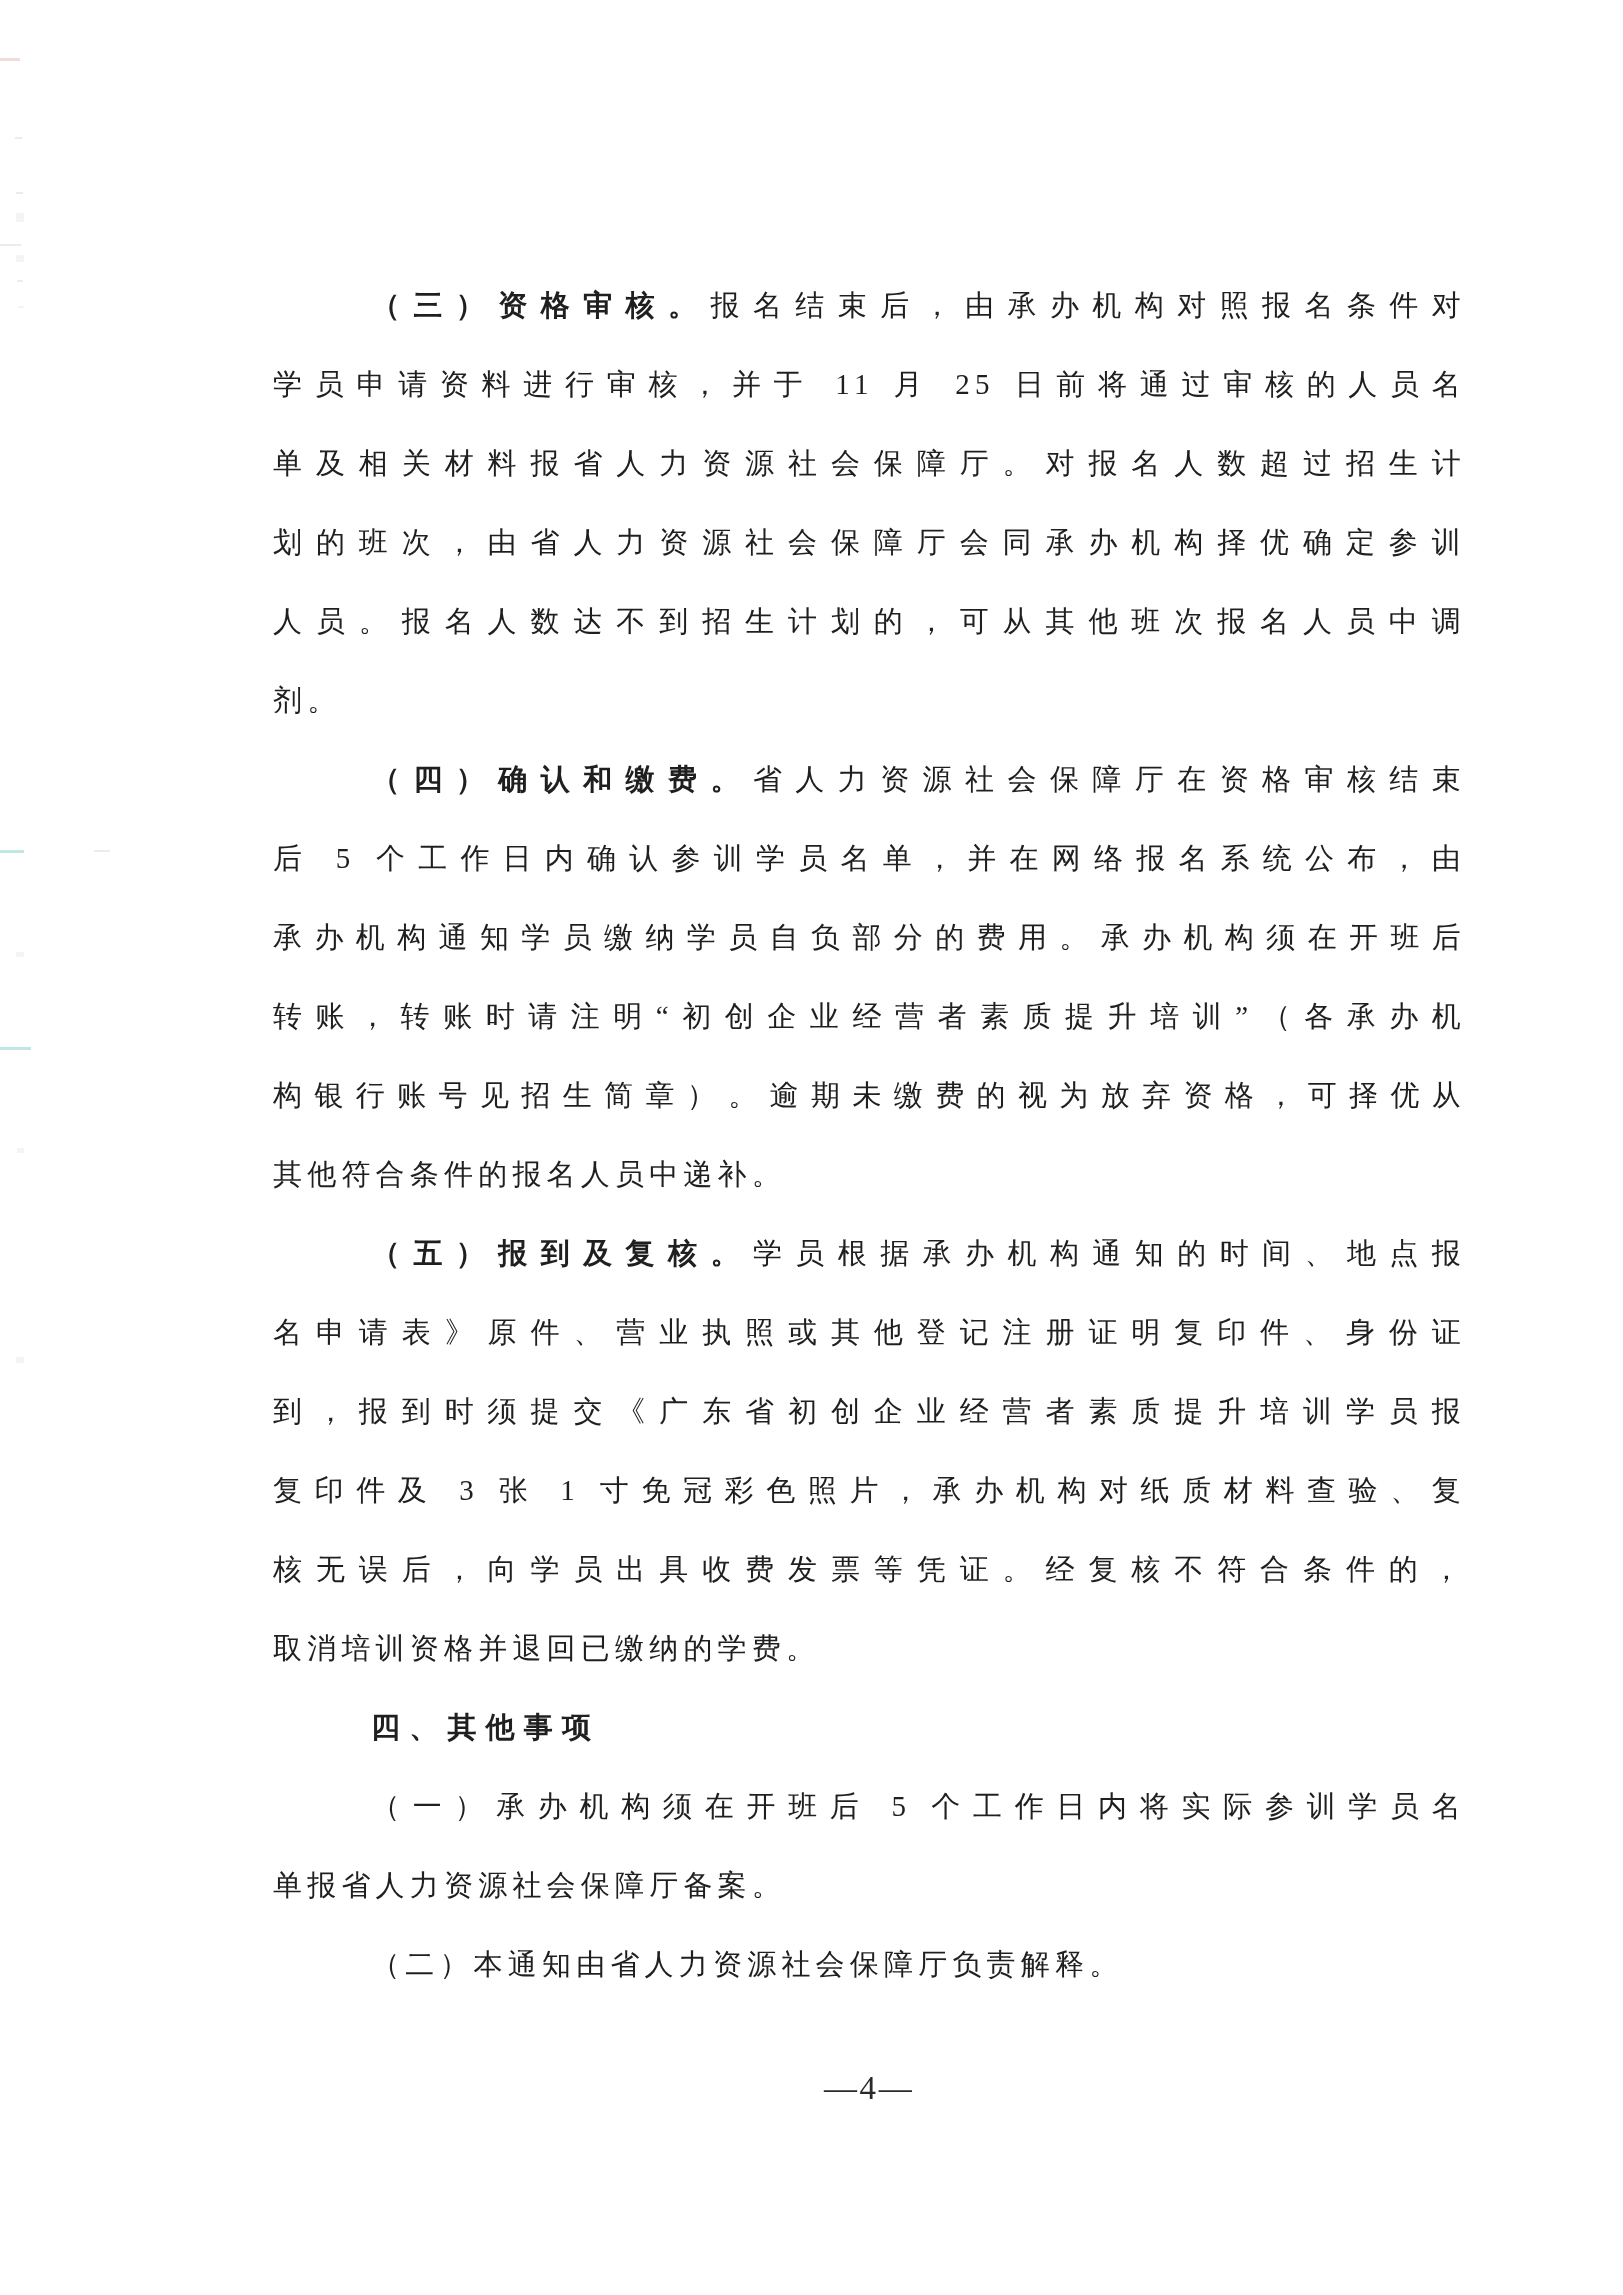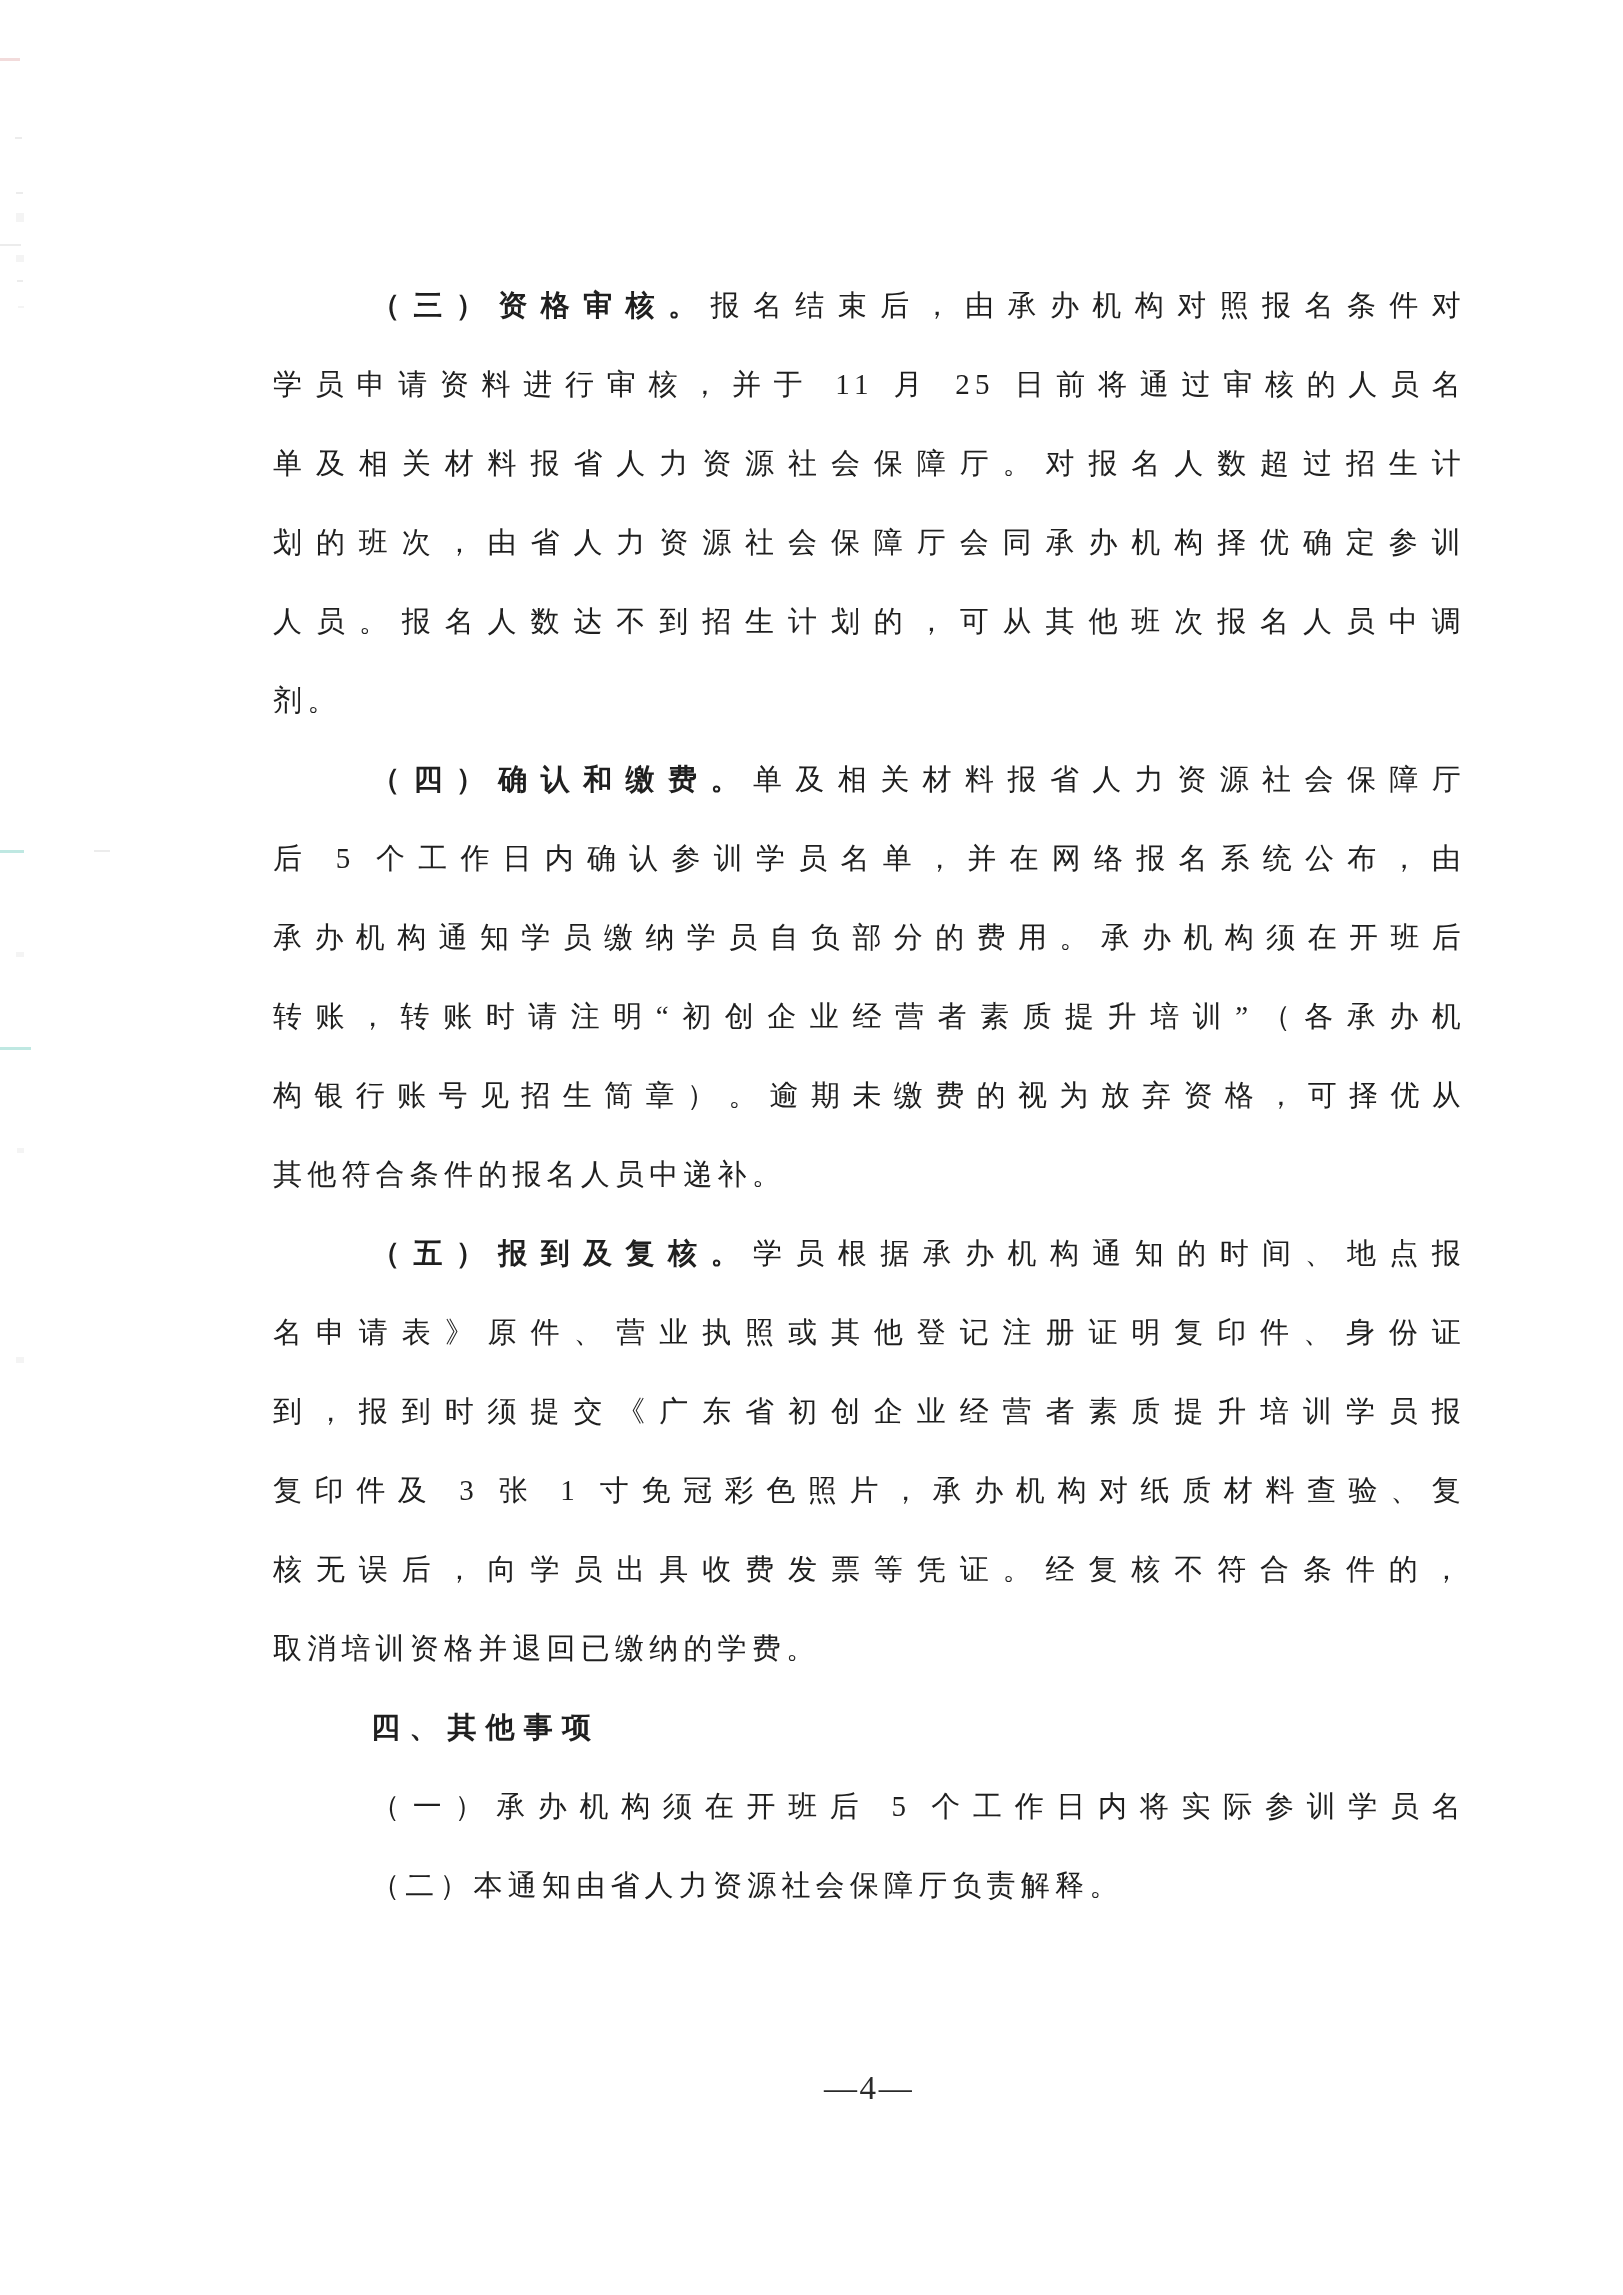--- a/index.html
+++ b/index.html
@@ -92,21 +92,21 @@
     <div class="line fill"><span>学员申请资料进行审核，并于 11 月 25 日前将通过审核的人员名</span></div>
 
     <div class="line fill"><span>单及相关材料报省人力资源社会保障厅。对报名人数超过招生计</span></div>
 
     <div class="line fill"><span>划的班次，由省人力资源社会保障厅会同承办机构择优确定参训</span></div>
 
     <div class="line fill"><span>人员。报名人数达不到招生计划的，可从其他班次报名人员中调</span></div>
 
     <div class="line"><span>剂。</span></div>
 
-    <div class="line indent fill"><span class="head">（四）确认和缴费。</span><span>单及相关材料报省人力资源社会保障厅</span></div>
+    <div class="line indent fill"><span class="head">（四）确认和缴费。</span><span>省人力资源社会保障厅在资格审核结束</span></div>
 
     <div class="line fill"><span>后 5 个工作日内确认参训学员名单，并在网络报名系统公布，由</span></div>
 
     <div class="line fill"><span>承办机构通知学员缴纳学员自负部分的费用。承办机构须在开班后</span></div>
 
     <div class="line fill"><span>转账，转账时请注明“初创企业经营者素质提升培训”（各承办机</span></div>
 
     <div class="line fill"><span>构银行账号见招生简章）。逾期未缴费的视为放弃资格，可择优从</span></div>
 
     <div class="line"><span>其他符合条件的报名人员中递补。</span></div>
@@ -120,20 +120,21 @@
     <div class="line fill"><span>复印件及 3 张 1 寸免冠彩色照片，承办机构对纸质材料查验、复</span></div>
 
     <div class="line fill"><span>核无误后，向学员出具收费发票等凭证。经复核不符合条件的，</span></div>
 
     <div class="line"><span>取消培训资格并退回已缴纳的学费。</span></div>
 
     <div class="line indent hei"><span class="head">四、其他事项</span></div>
 
     <div class="line indent fill"><span>（一）承办机构须在开班后 5 个工作日内将实际参训学员名</span></div>
 
+    <div class="line"><span>单报省人力资源社会保障厅备案。</span></div>
 
     <div class="line indent"><span>（二）本通知由省人力资源社会保障厅负责解释。</span></div>
 
   </div>
 
   <div class="page-number">—4—</div>
 
 </div>
 
 

